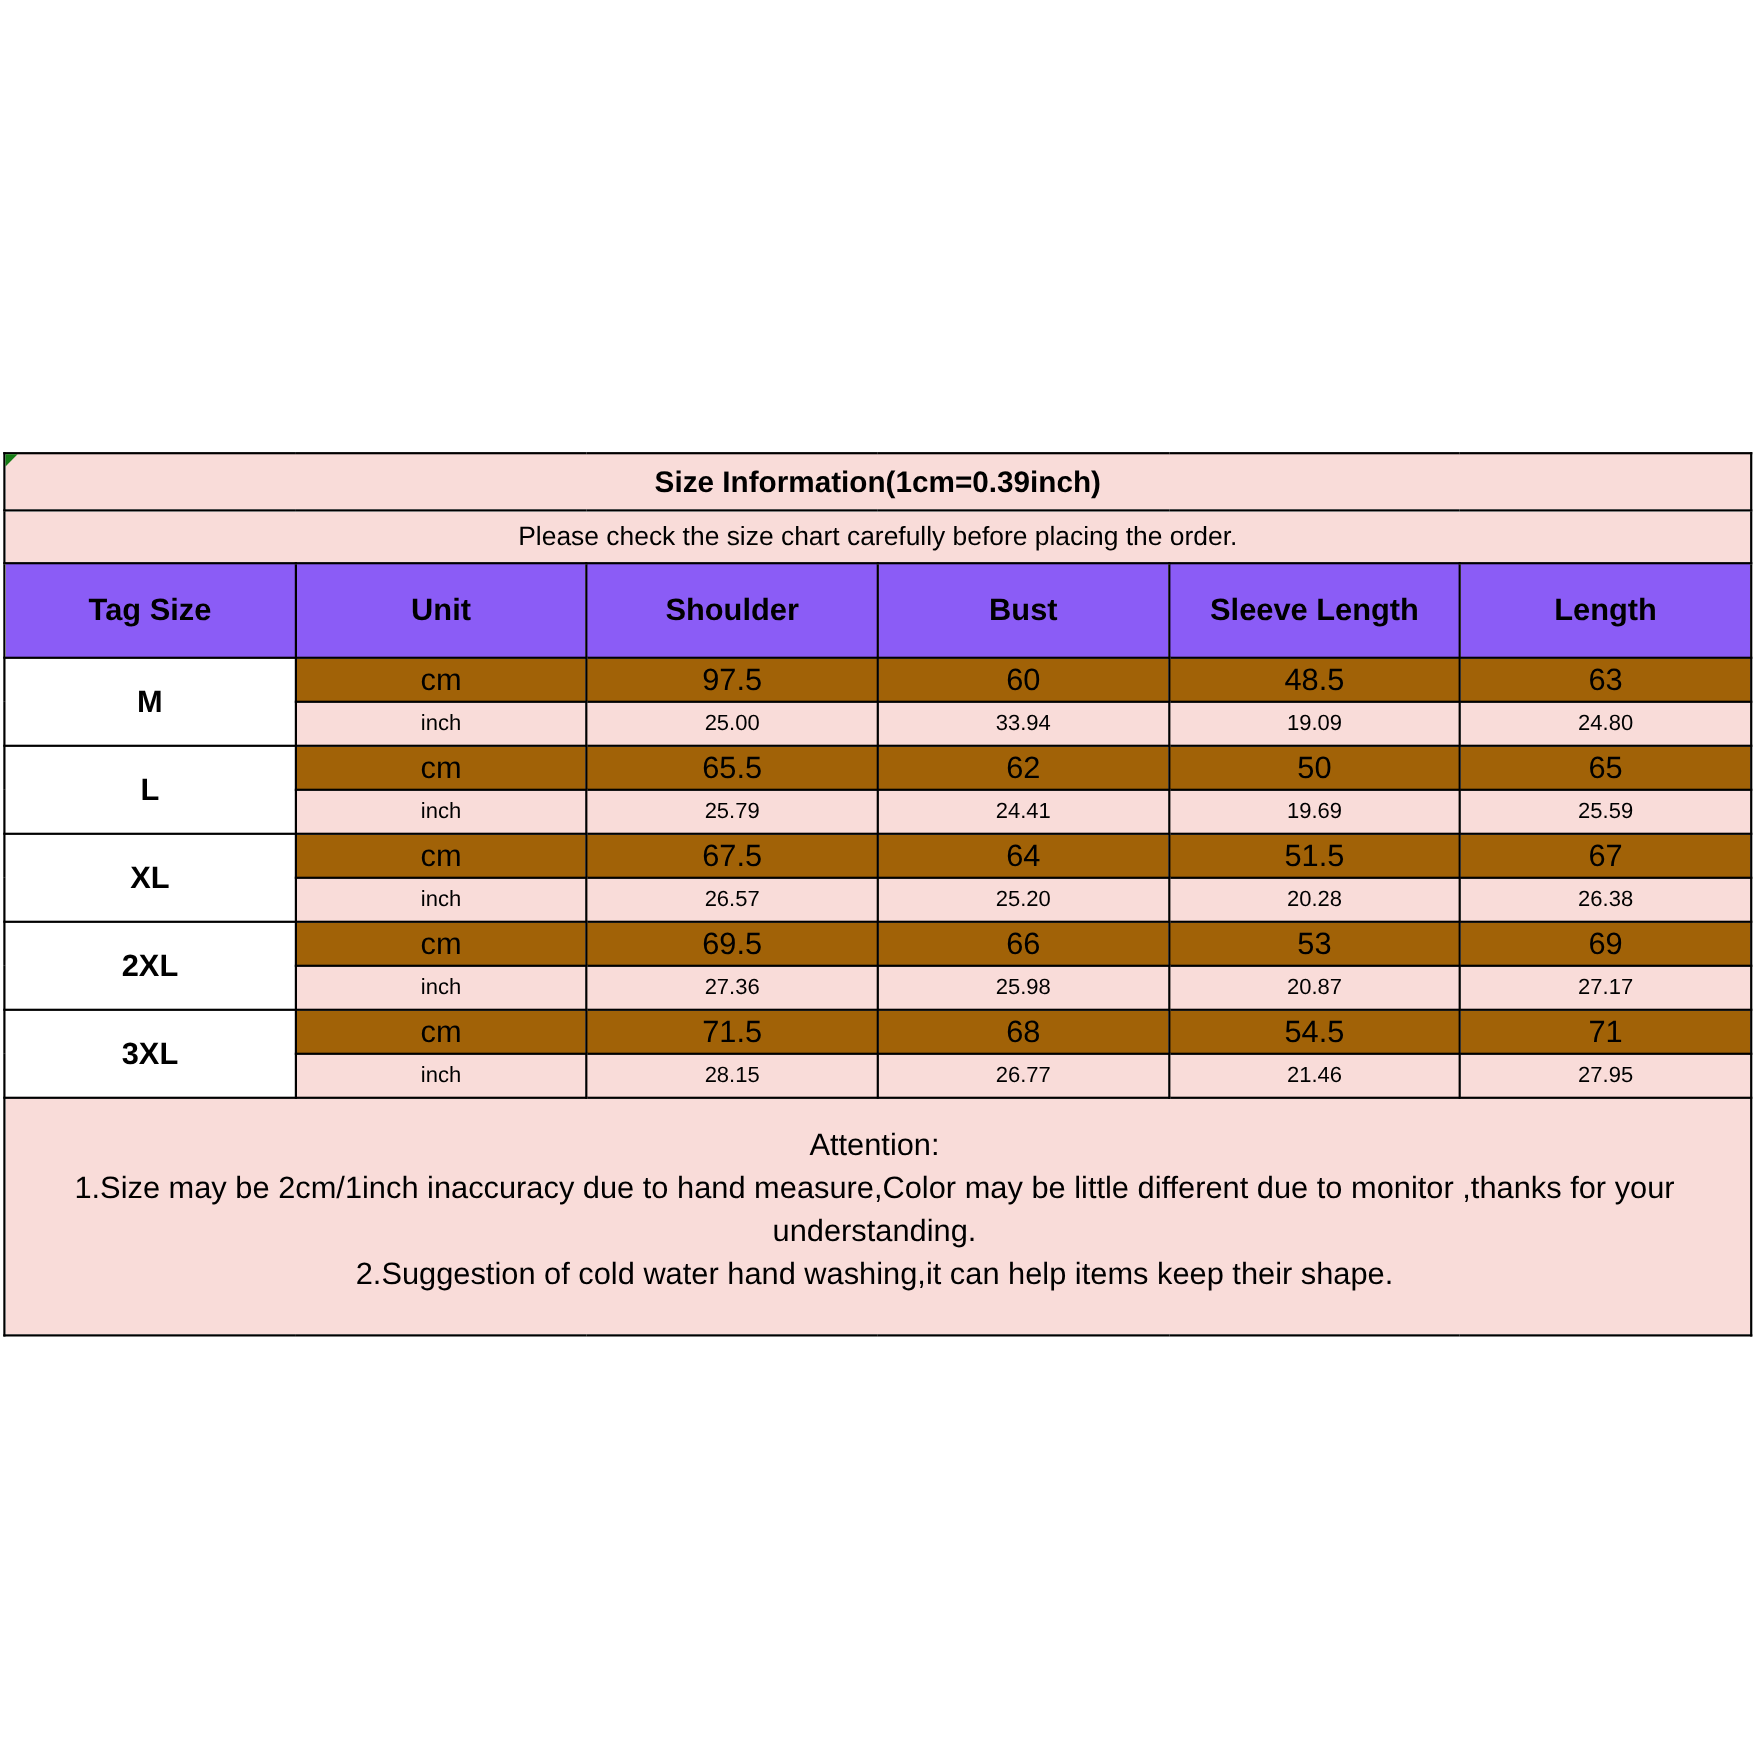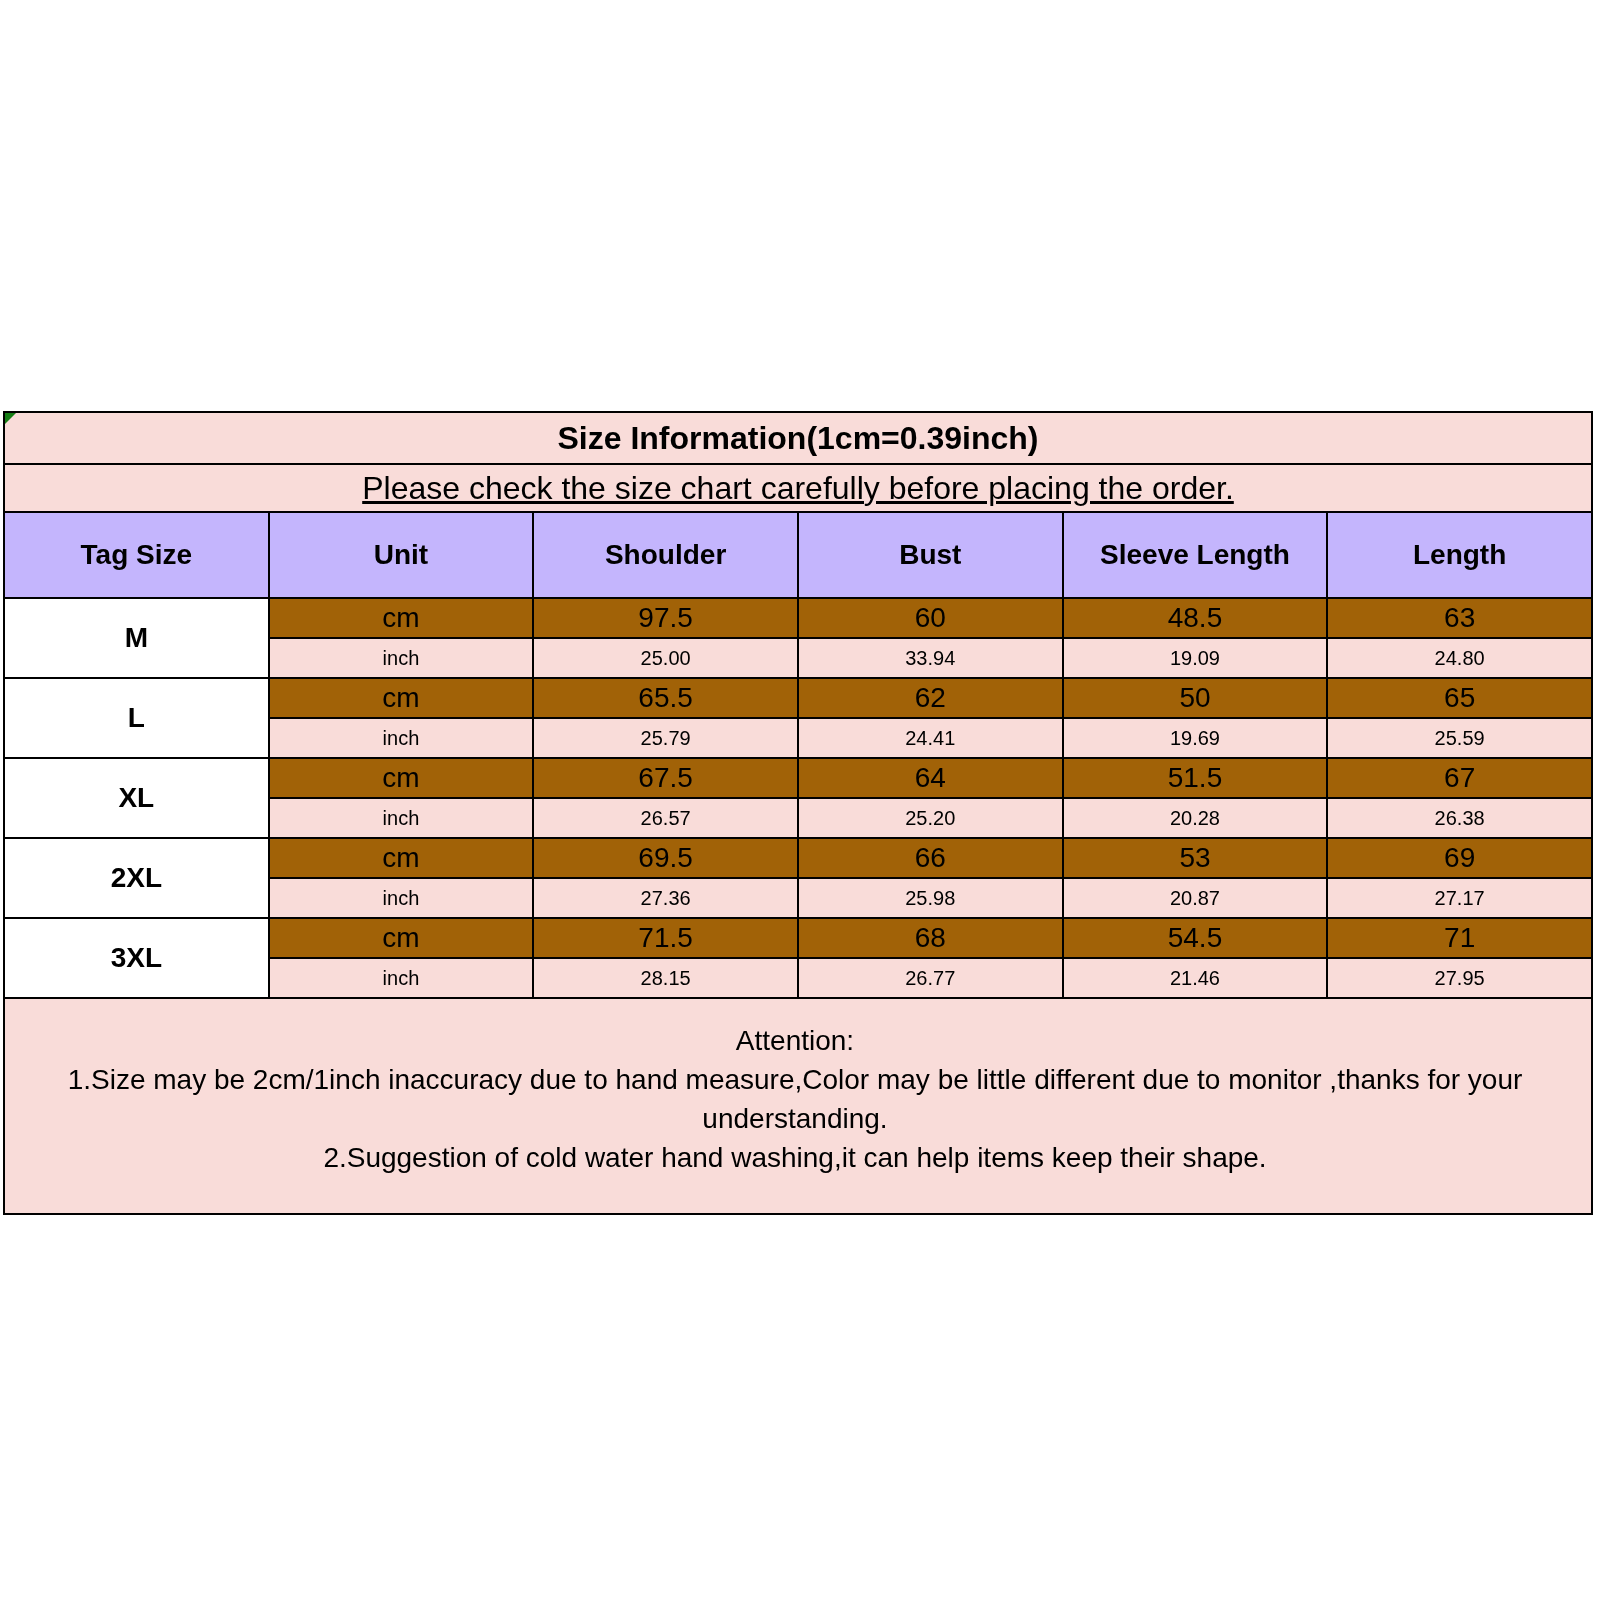--- a/index.html
+++ b/index.html
@@ -32,32 +32,31 @@
     border:2px solid #000;
     text-align:center;
     vertical-align:middle;
     overflow:hidden;
     padding:0;
   }
   .title-cell{
     height:50px;
     background:#f9dcd9;
     font-weight:bold;
-    font-size:32px;
+    font-size:27px;
   }
   .subtitle-cell{
     height:46px;
     background:#f9dcd9;
-    font-size:32px;
+    font-size:24px;
     font-weight:normal;
-    text-decoration:underline;
   }
   .head-row th{
     height:84px;
-    background:#c4b5fd;
+    background:#8b5cf6;
     font-size:28px;
     font-weight:bold;
   }
   tr.cm-row td{
     height:38px;
     background:#a16207;
     font-size:28px;
   }
   tr.inch-row td{
     height:38px;

